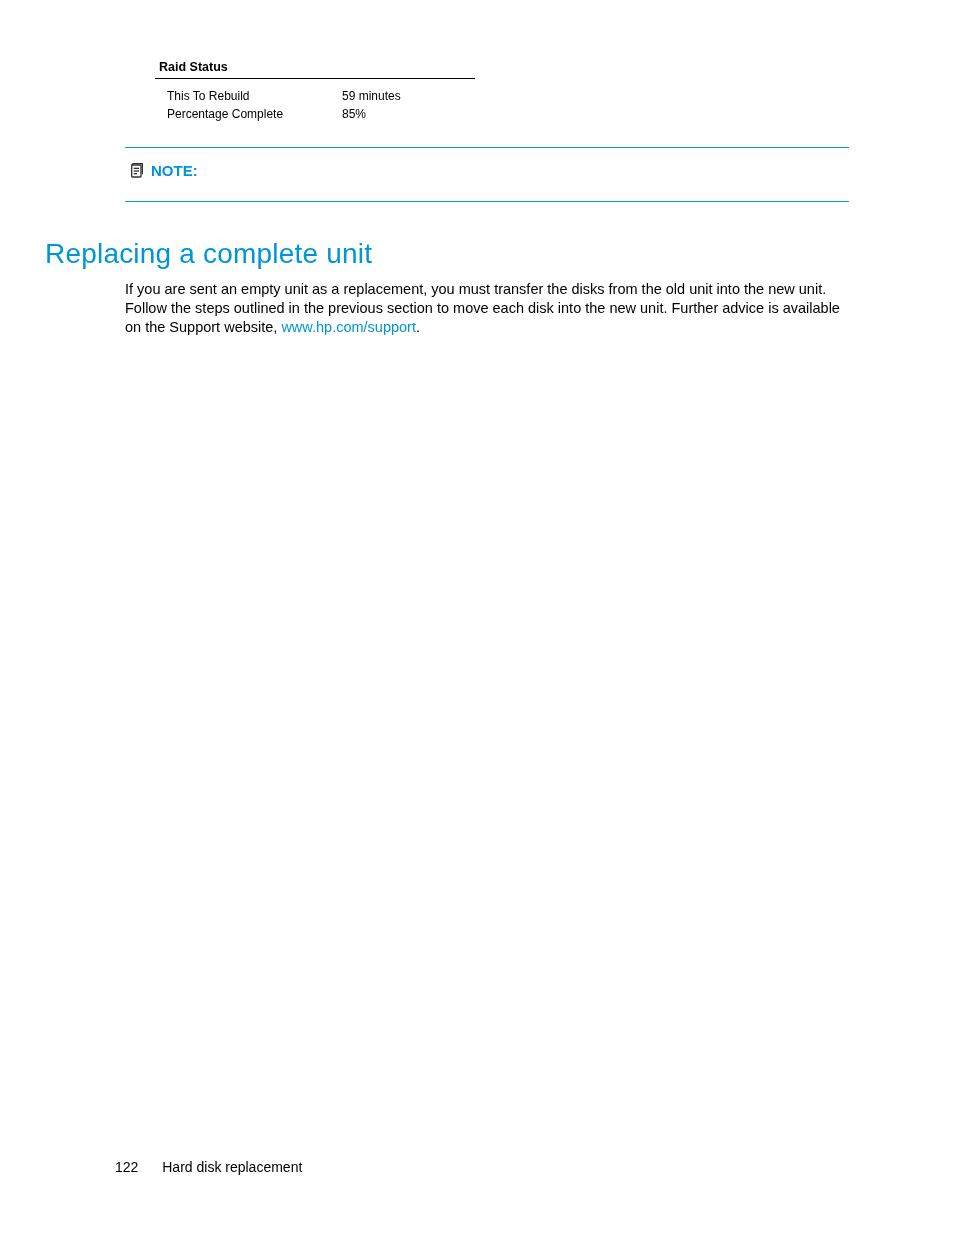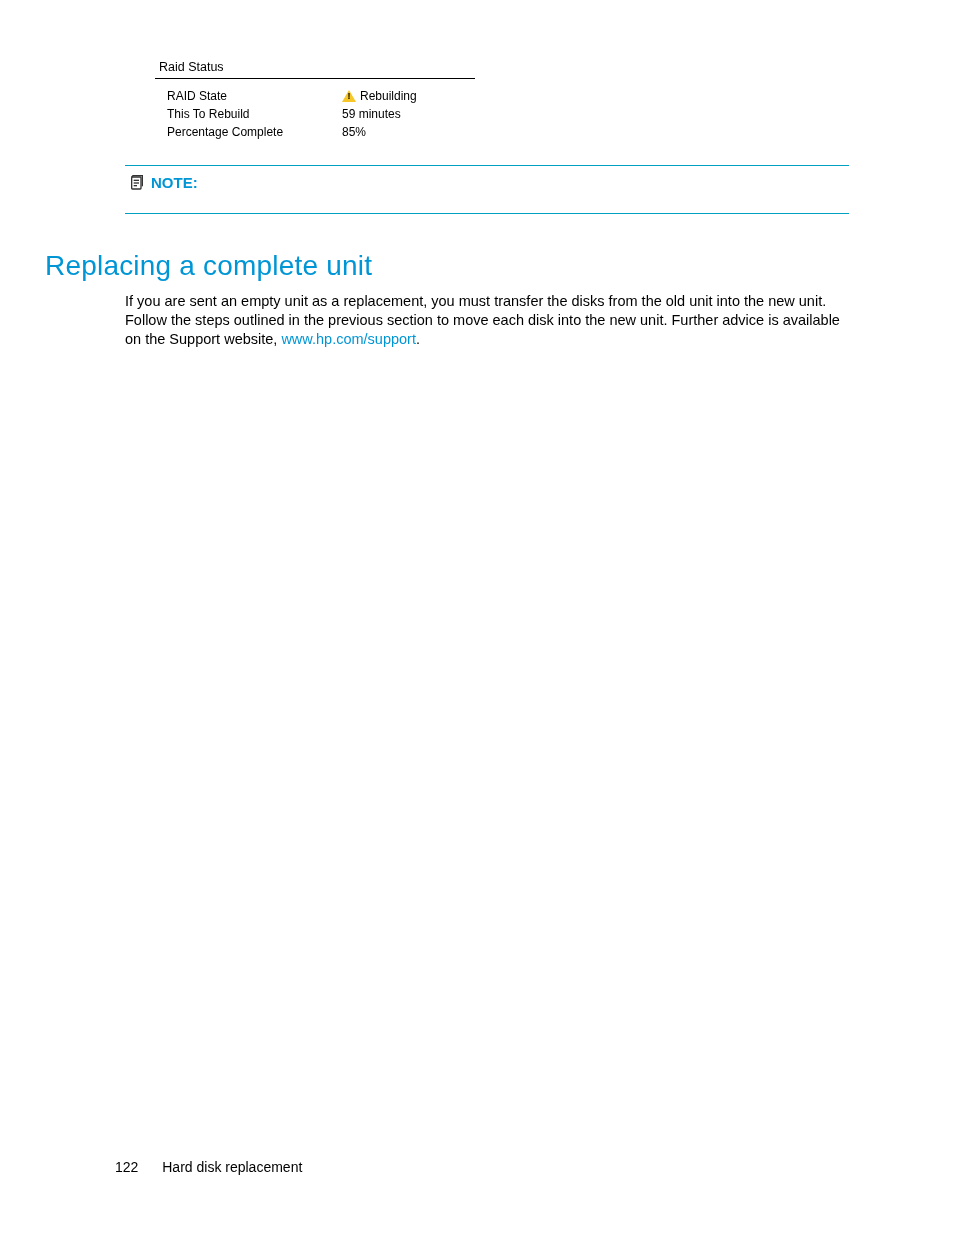--- a/index.html
+++ b/index.html
@@ -12,21 +12,21 @@
       color: #000;
       position: relative;
       padding: 60px 105px 0 115px;
     }
     .raid-panel {
       margin-left: 40px;
       width: 320px;
       margin-bottom: 24px;
     }
     .raid-header {
-      font-weight: normal;
+      font-weight: bold;
       font-size: 12.5px;
       padding: 0 0 4px 4px;
       border-bottom: 1.5px solid #000;
       margin-bottom: 8px;
     }
     .raid-row {
       display: flex;
       font-size: 12px;
       padding: 2px 0 2px 12px;
       align-items: center;
@@ -46,21 +46,21 @@
       top: 1px; left: 0; right: 0;
       text-align: center;
       font-size: 9px;
       font-weight: bold;
       color: #000;
     }
     .note-box {
       margin-left: 10px;
       border-top: 1px solid #00a2c2;
       border-bottom: 1px solid #00a2c2;
-      padding: 8px 4px 18px 4px;
+      padding: 14px 4px 18px 4px;
       margin-bottom: 36px;
     }
     .note-head {
       display: flex;
       align-items: center;
       gap: 6px;
       color: #0096d6;
       font-weight: bold;
       font-size: 15px;
       margin-bottom: 4px;
@@ -97,27 +97,20 @@
       font-size: 14px;
     }
     .footer .page-num { margin-right: 20px; }
   </style>
 </head>
 <body>
 
 <div class="raid-panel">
   <div class="raid-header">Raid Status</div>
   <div class="raid-row">
-    <div class="raid-label">RAID State</div>
-    <div class="raid-value">
-      <span class="warn-icon"></span>
-      <span>Rebuilding</span>
-    </div>
-  </div>
-  <div class="raid-row">
     <div class="raid-label">This To Rebuild</div>
     <div class="raid-value">59 minutes</div>
   </div>
   <div class="raid-row">
     <div class="raid-label">Percentage Complete</div>
     <div class="raid-value">85%</div>
   </div>
 </div>
 
 <div class="note-box">

